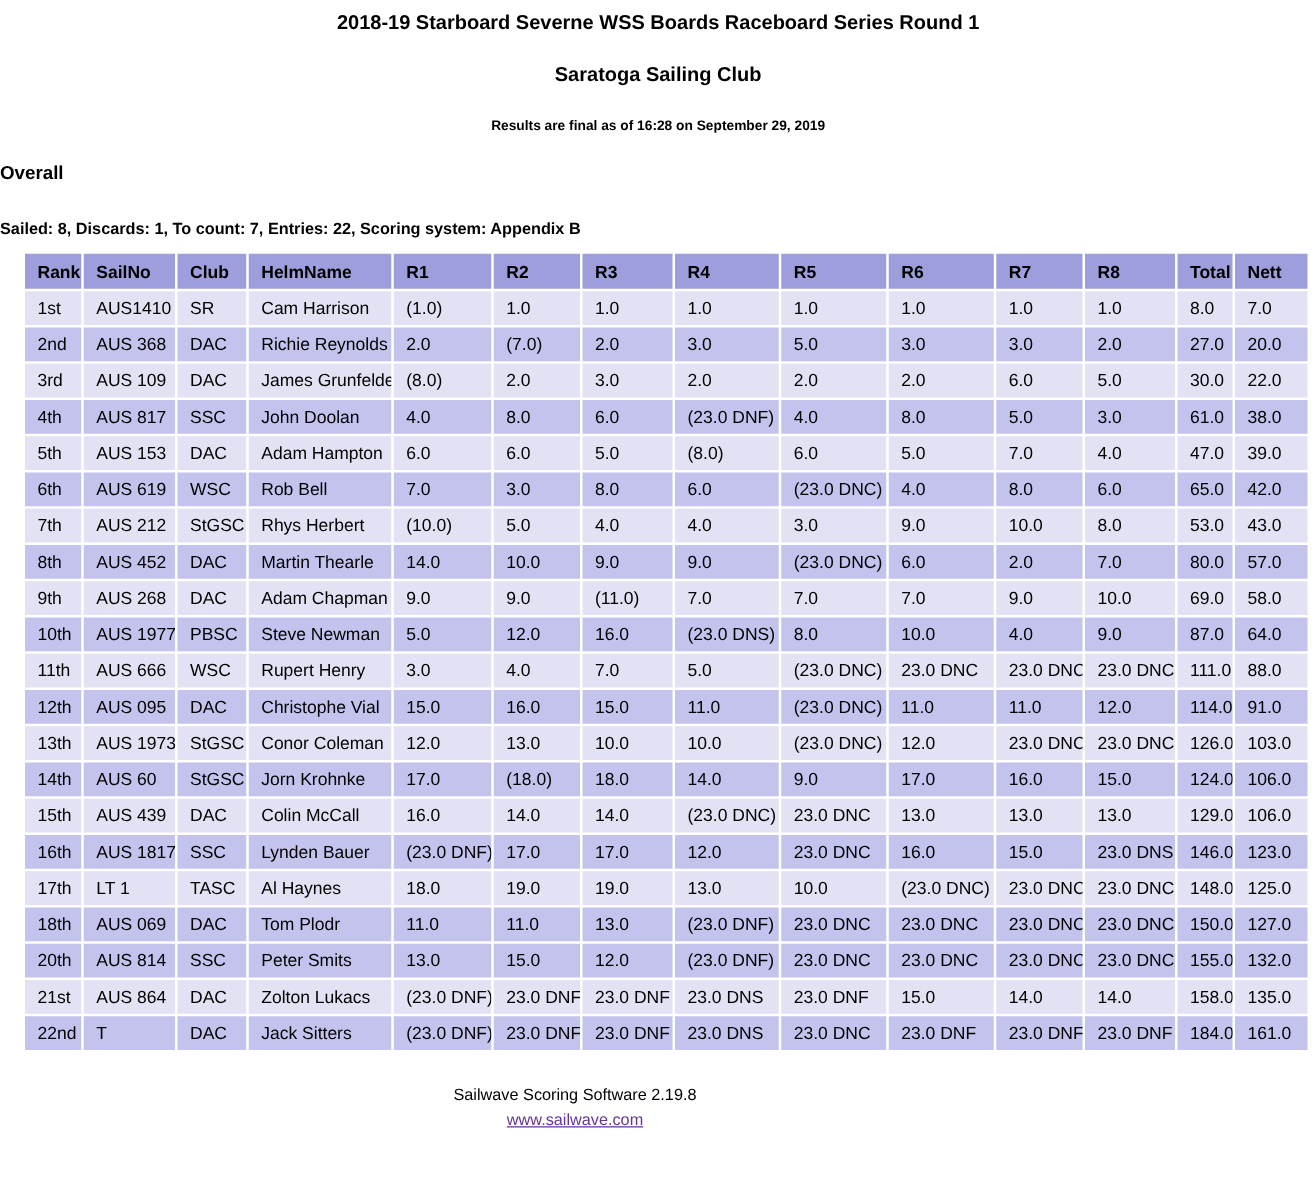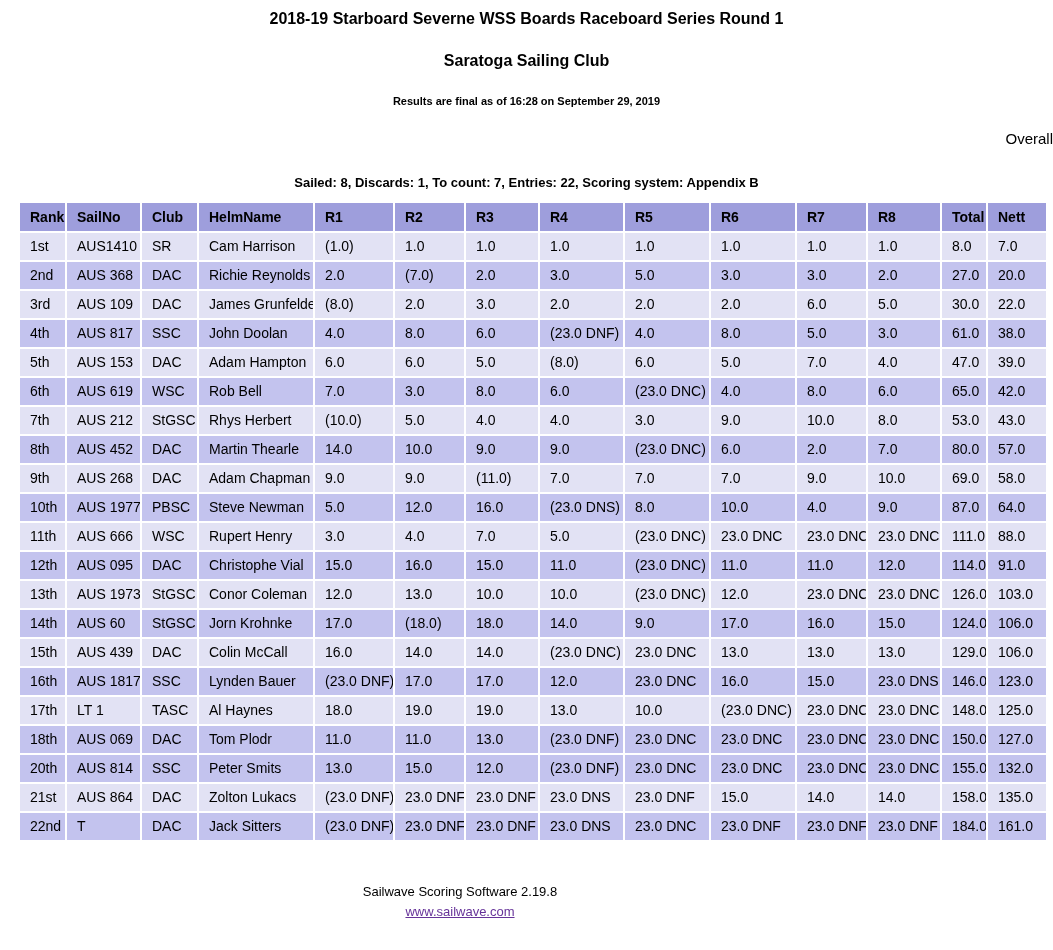--- a/index.html
+++ b/index.html
@@ -21,25 +21,25 @@
   }
   .venue-title{
     font-size:16px;font-weight:bold;text-align:center;
     margin:24px 0 0 0;
   }
   .status-line{
     font-size:11px;font-weight:bold;text-align:center;
     margin:25px 0 0 0;
   }
   .section-title{
-    font-size:15px;font-weight:normal;text-align:right;
+    font-size:15px;font-weight:bold;text-align:left;
     margin:23px 0 0 0;
   }
   .summary-line{
-    font-size:13px;font-weight:bold;text-align:center;
+    font-size:13px;font-weight:bold;text-align:left;
     margin:28px 0 11px 0;
   }
   table.results{
     table-layout:fixed;
     width:1030px;
     margin-left:18px;
     border-collapse:separate;
     border-spacing:2px;
     font-size:14px;
   }
@@ -55,21 +55,21 @@
     padding:5px 8px 6px 10px;
     text-align:left;
     overflow:hidden;
     white-space:nowrap;
   }
   tr.row-light td{background:var(--row-light);}
   tr.row-dark td{background:var(--row-dark);}
   .footer{
     width:920px;
     text-align:center;
-    margin-top:40px;
+    margin-top:24px;
     font-size:13px;
     line-height:1.55;
   }
   .footer a{color:var(--link);text-decoration:underline;}
 </style>
 </head>
 <body>
 
 <h1 class="page-title">2018-19 Starboard Severne WSS Boards Raceboard Series Round 1</h1>
 <h2 class="venue-title">Saratoga Sailing Club</h2>

